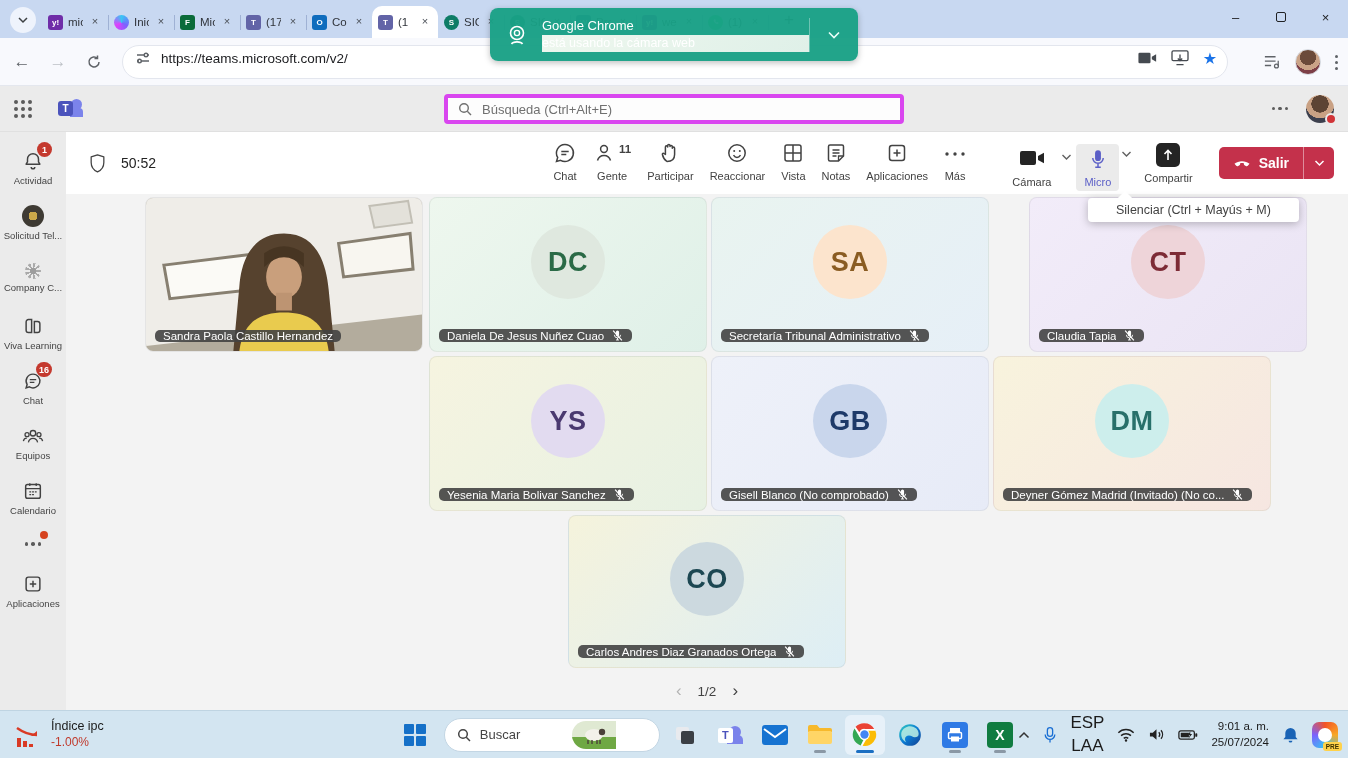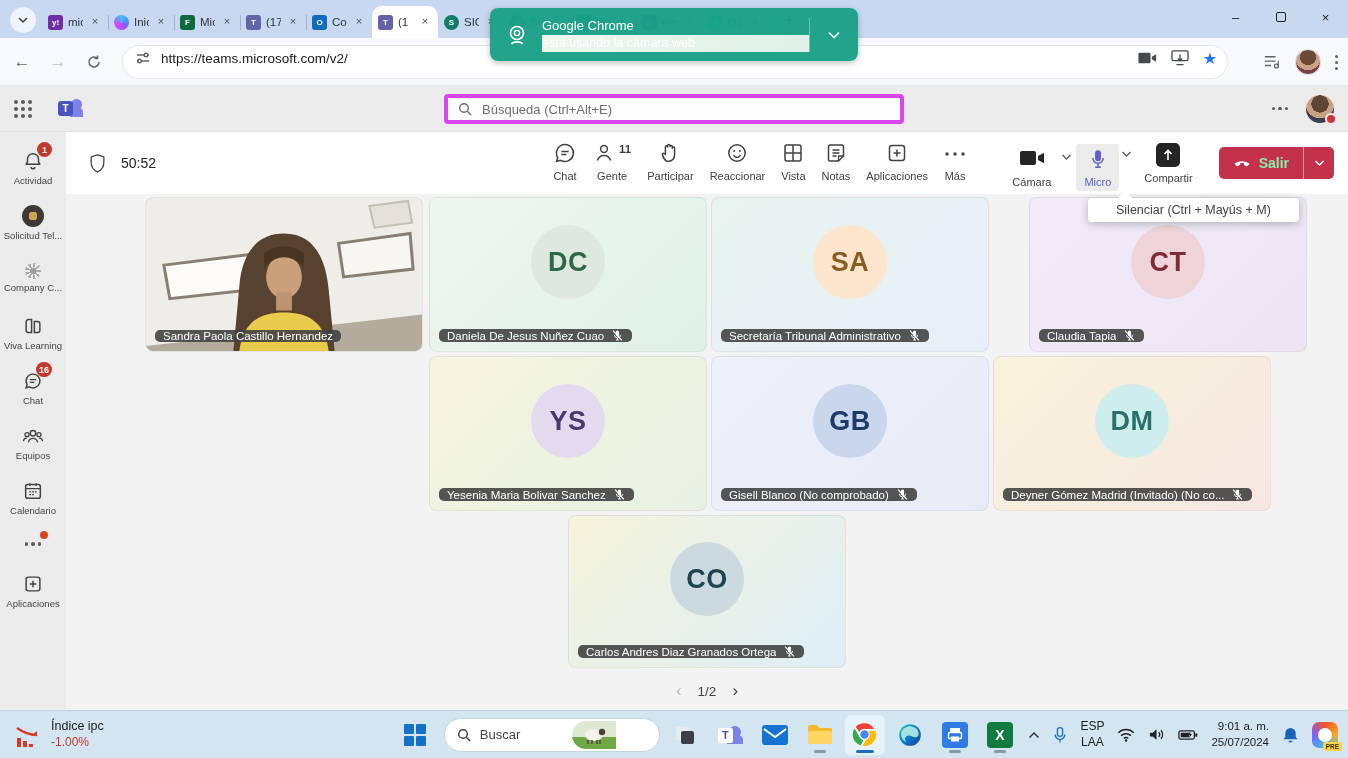--- a/index.html
+++ b/index.html
@@ -88,21 +88,21 @@
   .ctrl{display:flex;flex-direction:column;align-items:center;gap:3px;padding:0 8px;color:#424242;}
   .ctrl .lbl{font-size:11px;color:#424242;white-space:nowrap;}
   .iconrow{display:flex;align-items:flex-start;gap:2px;height:26px;}
   .cnt{font-size:11.5px;font-weight:bold;margin-top:2px;}
   #mt-right{position:absolute;right:14px;top:0;height:62px;display:flex;align-items:center;}
   .devgrp{display:flex;align-items:flex-start;padding-top:9px;}
   .devchev{margin:6px 4px 0 2px;color:#616161;}
   .ctrl.mic{background:#ebebeb;border-radius:4px;padding:3px 8px;}
   .ctrl.mic .lbl{color:#5b5fc7;}
   .sharebox{width:24px;height:24px;background:#242424;border-radius:5px;display:flex;align-items:center;justify-content:center;}
-  #leavebtn{margin-left:18px;height:32px;background:#c4314b;border-radius:5px;display:flex;align-items:center;color:#86efac;overflow:hidden;}
+  #leavebtn{margin-left:18px;height:32px;background:#c4314b;border-radius:5px;display:flex;align-items:center;color:#ffffff;overflow:hidden;}
   #leavebtn .main{display:flex;align-items:center;gap:8px;padding:0 14px;}
   #leavebtn .txt{font-size:14px;font-weight:bold;}
   #leavebtn .div{width:1px;height:32px;background:rgba(255,255,255,.45);}
   #leavebtn .chev{width:30px;display:flex;align-items:center;justify-content:center;}
   #tooltip{position:absolute;left:1022px;top:66px;background:#fff;border-radius:4px;box-shadow:0 2px 8px rgba(0,0,0,.25);padding:5px 28px;font-size:12.5px;color:#424242;white-space:nowrap;z-index:40;}
   #tooltip::before{content:"";position:absolute;left:32px;top:-5px;width:10px;height:10px;background:#fff;transform:rotate(45deg);}
 
   
   #stage{position:absolute;left:0;top:62px;right:0;bottom:0;}
   .tile{position:absolute;width:278px;height:155px;border-radius:8px;overflow:hidden;border:1px solid rgba(0,0,0,.06);}
@@ -147,21 +147,21 @@
   .tbicon.active{background:#e7f1f9;}
   .tbicon.active::after{content:"";position:absolute;bottom:2px;left:11px;right:11px;height:3px;border-radius:2px;background:#1b6fc2;}
   .tv1{width:13px;height:13px;background:#e8eaee;border-radius:2px;position:absolute;top:12px;left:11px;}
   .tv2{width:13px;height:13px;background:#3b3f45;border-radius:2px;position:absolute;top:16px;left:16px;}
   .ttsq{width:15px;height:15px;background:#fff;border-radius:2px;color:#4b53bc;font-size:11px;font-weight:bold;display:flex;align-items:center;justify-content:center;position:absolute;left:8px;top:13px;}
   .ttpe{position:absolute;right:9px;top:11px;width:12px;height:12px;border-radius:50%;background:#7b83eb;}
   .ttpb{position:absolute;right:7px;top:20px;width:16px;height:9px;border-radius:5px 5px 0 0;background:#7b83eb;}
   .excel{width:26px;height:26px;background:#107c41;border-radius:4px;color:#fff;font-weight:bold;font-size:14px;display:flex;align-items:center;justify-content:center;}
   .faxapp{width:26px;height:26px;background:#2f7ae5;border-radius:4px;display:flex;align-items:center;justify-content:center;}
   #tray{position:absolute;right:10px;display:flex;align-items:center;gap:13px;height:48px;}
-  .lang{font-size:12px;color:#1b1b1b;line-height:1.3;text-align:center;}
+  .lang{font-size:17px;color:#1b1b1b;line-height:1.3;text-align:center;}
   #clock{font-size:11.5px;color:#1b1b1b;text-align:right;line-height:1.35;}
   .copilot{width:26px;height:26px;border-radius:7px;background:conic-gradient(#f35325,#f9a825,#36c5f0,#7b61ff,#f35325);position:relative;}
   .copilot::before{content:"";position:absolute;inset:6px;border-radius:50%;background:#fff;}
   .copilot .pre{position:absolute;right:-4px;bottom:-3px;background:#ffd24a;color:#3a3000;font-size:6.5px;font-weight:bold;padding:1px 3px;border-radius:3px;}
 </style>
 </head>
 <body>
 
 <div id="tabstrip">
   <div id="tab-search">

